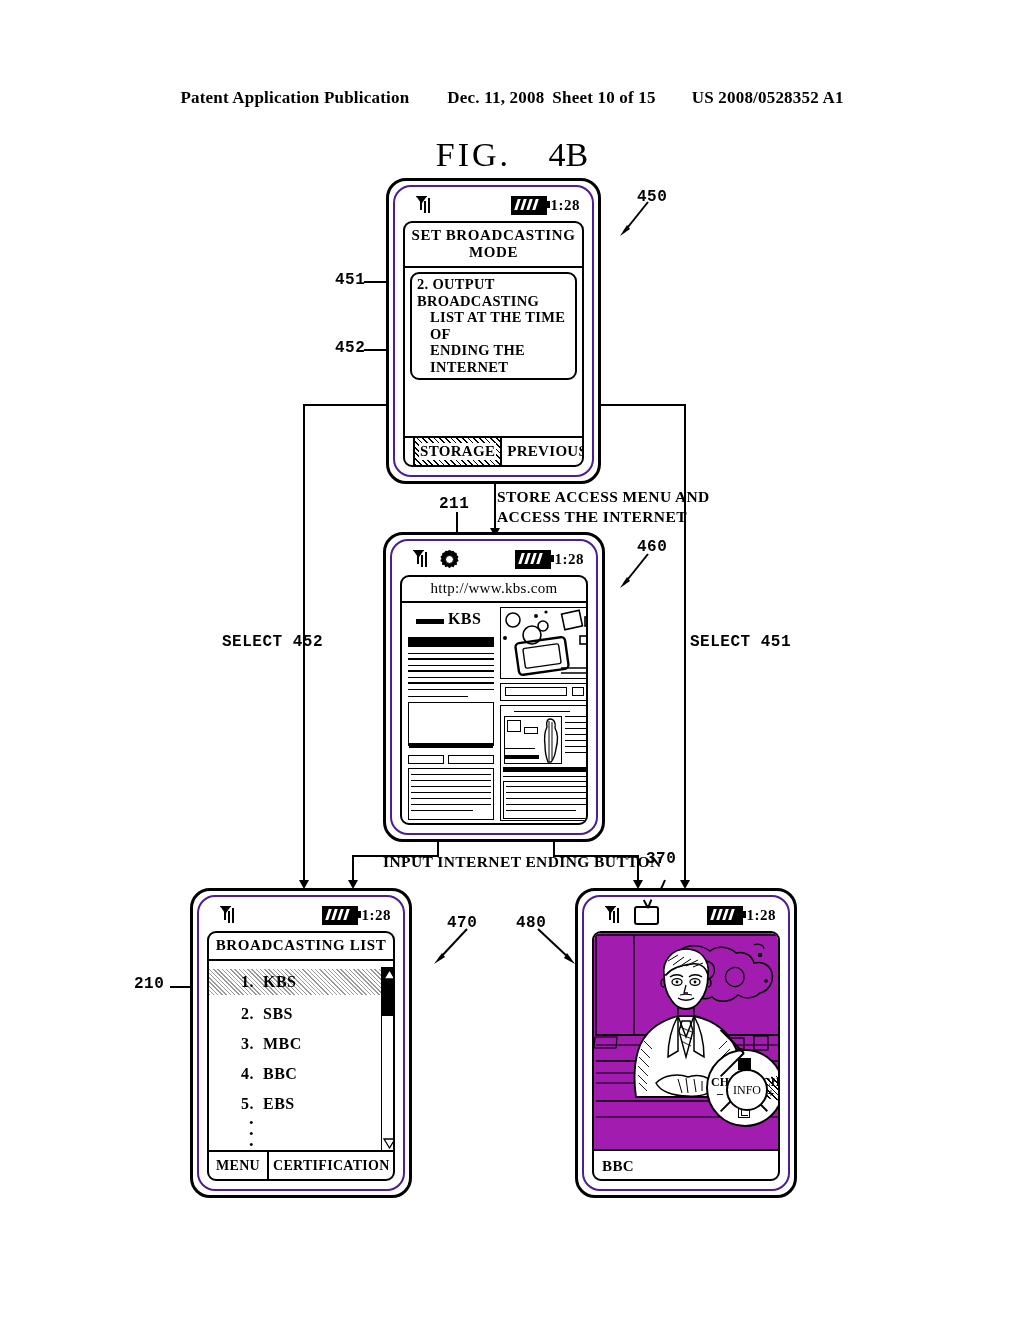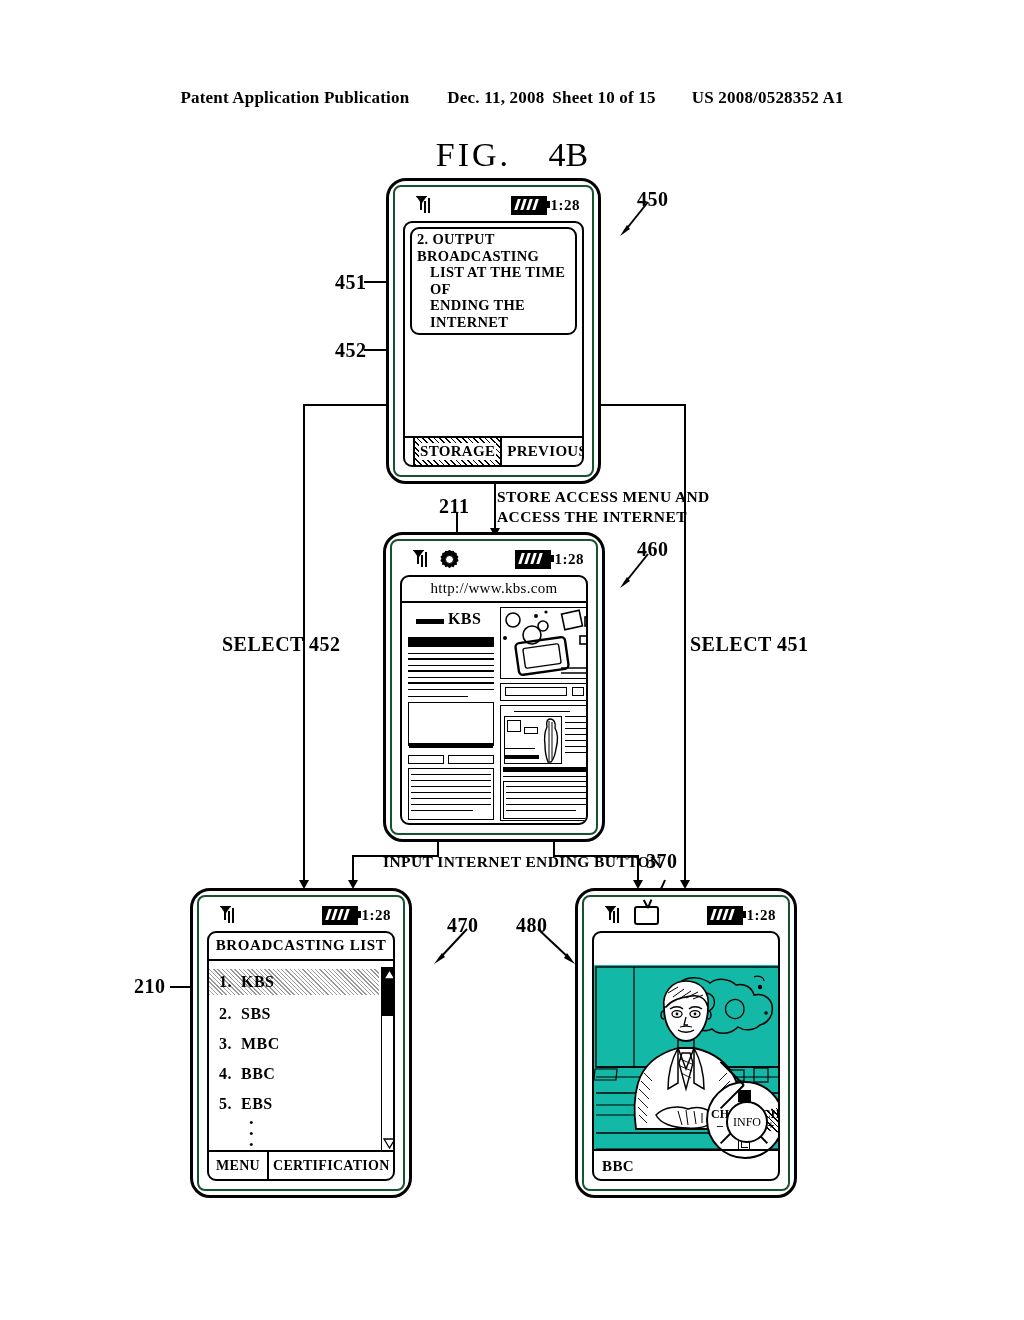--- a/index.html
+++ b/index.html
@@ -16,22 +16,22 @@
   .ph-2{margin-right:8px;}
   .ph-3{margin-right:36px;}
 
   .fig-title{position:absolute;top:136px;left:0;width:1024px;text-align:center;
     font-family:"Liberation Serif",serif;font-size:34px;letter-spacing:3px;}
   .fig-title .ft-b{letter-spacing:0;}
 
   
   .phone{position:absolute;border:3px solid #000;border-radius:20px;
     background:#fff;box-sizing:border-box;}
-  .phone-inner{position:absolute;inset:4px;border:2px solid #14532d;
-    border-radius:8px;box-sizing:border-box;background:#fff;}
+  .phone-inner{position:absolute;inset:4px;border:2px solid #4c1d95;
+    border-radius:18px;box-sizing:border-box;background:#fff;}
 
   .statusbar{position:absolute;left:12px;right:12px;top:7px;height:22px;
     display:flex;align-items:center;}
   .sb-right{margin-left:auto;display:flex;align-items:center;gap:4px;}
   .clock{font-family:"Liberation Serif",serif;font-size:15px;font-weight:bold;
      letter-spacing:.5px;}
 
   
   .sig{position:relative;width:26px;height:18px;display:inline-block;}
   .sig .ant{position:absolute;left:1px;top:0px;width:9px;height:7px;
@@ -89,49 +89,49 @@
   .softrow{position:absolute;left:0;right:0;bottom:0;display:flex;
      border-top:2px solid #000;height:27px;align-items:stretch;
      font-family:"Liberation Serif",serif;font-size:15px;font-weight:bold;}
   .softrow .sk{display:flex;align-items:center;justify-content:center;
      letter-spacing:.3px;padding:0 4px;}
   .softrow .divr{border-left:2px solid #000;}
   .hatched{background-image:repeating-linear-gradient(45deg,#000 0 1.2px,#fff 1.2px 4px);}
   .hatched span{background:#fff;padding:0 1px;}
 
   
-  .lbl{position:absolute;font-family:Liberation Serif, serif;font-weight:bold;
-     font-size:20px;letter-spacing:.5px;white-space:nowrap;}
+  .lbl{position:absolute;font-family:Liberation Mono, monospace;font-weight:bold;
+     font-size:16px;letter-spacing:.5px;white-space:nowrap;}
   .flowtxt{position:absolute;font-family:"Liberation Serif",serif;font-weight:bold;
      font-size:15.5px;letter-spacing:.4px;line-height:20px;white-space:nowrap;}
 
   .ln{position:absolute;background:#000;}
   .lnh{height:2px;}
   .lnv{width:2px;}
   .arrow-d{position:absolute;width:0;height:0;border-left:5px solid transparent;
      border-right:5px solid transparent;border-top:9px solid #000;}
   .wline{position:absolute;background:#000;height:1.4px;}
   .wbox{position:absolute;border:1.4px solid #000;box-sizing:border-box;}
   .wfill{position:absolute;background:#000;}
 
   
-  .tvscene{position:absolute;inset:0;background:#14b8a6;margin-top:32px;}
+  .tvscene{position:absolute;inset:0;background:#a21caf;}
   .navwheel{position:absolute;border:2px solid #000;border-radius:50%;background:#fff;}
   .nw-center{position:absolute;border:2px solid #000;border-radius:50%;background:#fff;
      display:flex;align-items:center;justify-content:center;
      font-family:"Liberation Serif",serif;font-weight:normal;font-size:12px;}
   .nw-lab{position:absolute;font-family:"Liberation Serif",serif;font-weight:bold;
      font-size:12px;line-height:11px;text-align:center;}
   .spoke{position:absolute;background:#000;width:1.8px;transform-origin:top center;}
 
   .chname{position:absolute;left:8px;bottom:4px;font-family:"Liberation Serif",serif;
      font-weight:bold;font-size:15px;letter-spacing:.4px;}
 
   .listitem{font-family:"Liberation Serif",serif;font-weight:bold;font-size:16px;
-     letter-spacing:.5px;padding-left:10px;}
+     letter-spacing:.5px;padding-left:32px;}
   .sel{background-image:repeating-linear-gradient(45deg,#9a9a9a 0 1px,#fff 1px 3px);}
 
   .sbar{position:absolute;border:1.6px solid #000;box-sizing:border-box;}
   .sbar .thumb{position:absolute;background:#000;left:0;right:0;}
 </style>
 </head>
 <body>
 
 <div class="pub-header">
   <span class="ph-1">Patent Application Publication</span>
@@ -215,20 +215,21 @@
           <i class="bs"></i>
             <i class="bs"></i>
             <i class="bs"></i>
             <i class="bs"></i>
         </span>
         <span class="clock">1:28</span>
       </span>
     </div>
 
     <div class="screen" style="left:8px;top:34px;right:8px;bottom:8px;">
+      <div class="menu-title">SET BROADCASTING MODE</div>
 
 
       <div class="opt">
         <div><span>2.</span>
           <span>OUTPUT BROADCASTING</span></div>
         <div class="l2">LIST AT THE TIME OF</div>
         <div class="l3">ENDING THE INTERNET</div>
       </div>
 
       <div class="softrow">

